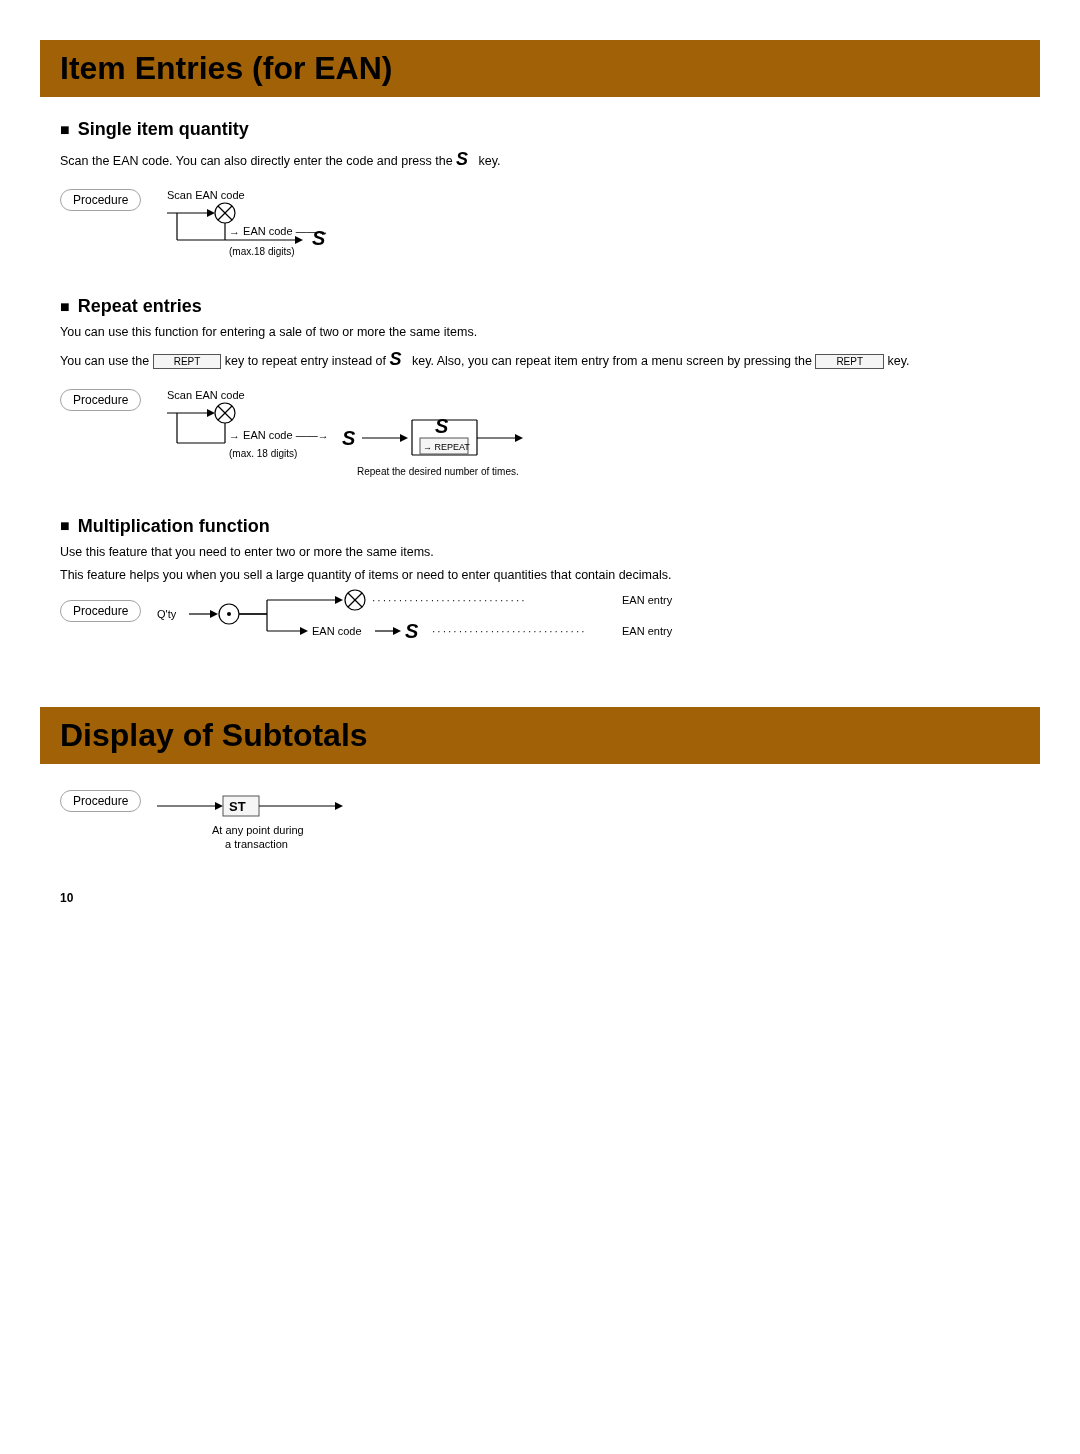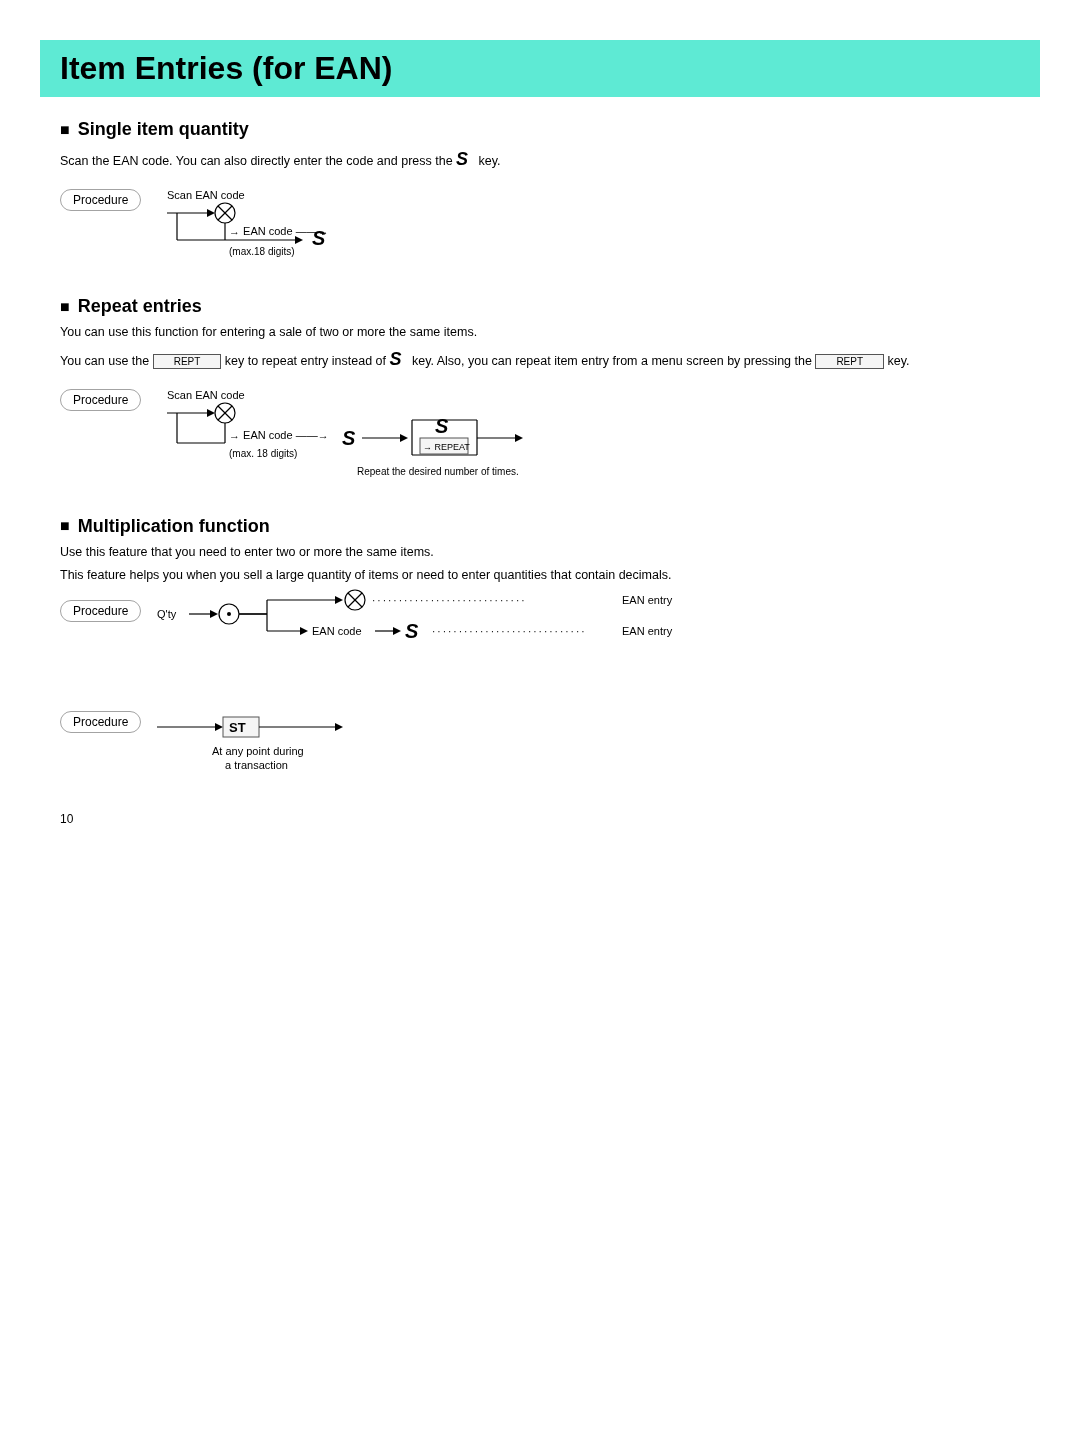--- a/index.html
+++ b/index.html
@@ -7,21 +7,21 @@
       font-family: Arial, sans-serif;
       font-size: 13px;
       background: #fff;
       color: #000;
       width: 1080px;
       min-height: 1454px;
       padding: 40px 60px 60px 60px;
     }
 
     .section-header {
-      background: #5eead4;
+      background: #a16207;
       padding: 10px 20px;
       margin-bottom: 22px;
       margin-left: -20px;
       margin-right: -20px;
     }
     .section-header h1 {
       font-size: 32px;
       font-weight: bold;
       color: #000;
     }
@@ -73,21 +73,21 @@
     }
 
     
     .diagram svg {
       overflow: visible;
     }
 
     .page-number {
       margin-top: 32px;
       font-size: 12px;
-      font-weight: normal;
+      font-weight: bold;
     }
 
     .S-key {
       font-size: 18px;
       font-weight: bold;
       font-style: italic;
     }
 
     .inline-key {
       border: 1px solid #555;
@@ -229,20 +229,23 @@
 
           <text x="275" y="39" font-size="10" letter-spacing="2">·····························</text>
           <text x="465" y="39" font-size="11">EAN entry</text>
         </svg>
       </div>
     </div>
   </div>
 </div>
 
 <div style="margin-top: 20px;">
+  <div class="section-header">
+    <h1>Display of Subtotals</h1>
+  </div>
 
   <div class="subsection">
     <div class="procedure-area">
       <div class="procedure-badge">Procedure</div>
       <div class="diagram">
         <svg width="380" height="70">
 
           <line x1="0" y1="20" x2="60" y2="20" stroke="#000" stroke-width="1.2"></line>
           <polygon points="58,16 66,20 58,24" fill="#000"></polygon>
 

